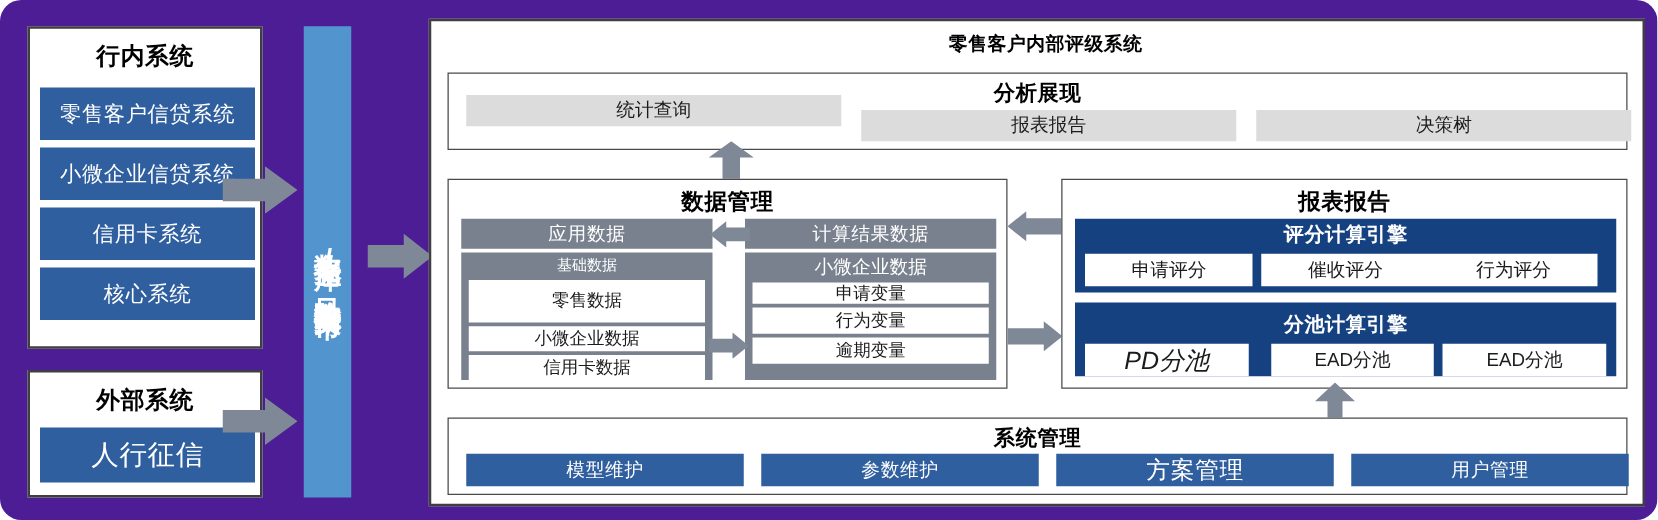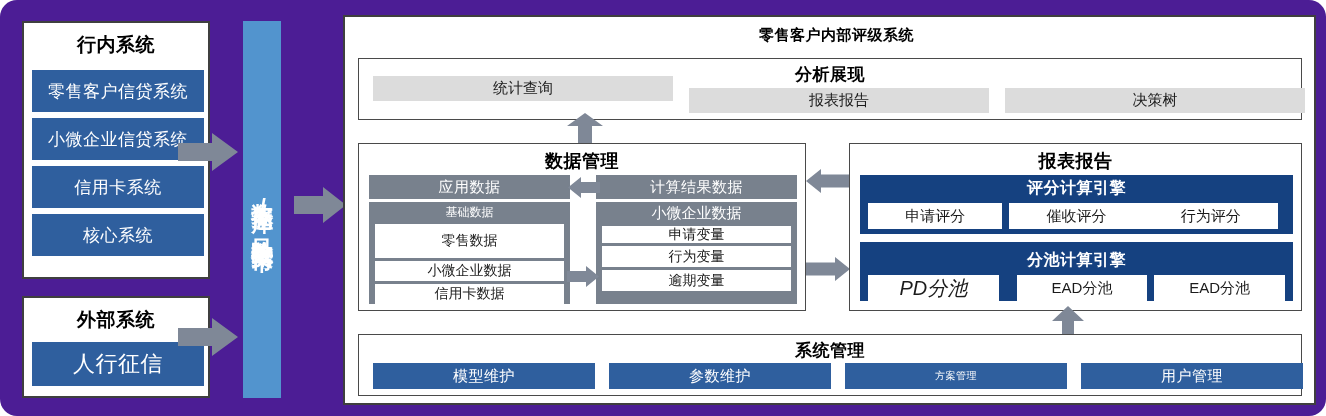--- a/index.html
+++ b/index.html
@@ -266,19 +266,19 @@
     <div class="arrow" style="left:707px; top:289px; width:32px; height:32px;">
       <svg width="32" height="32" viewBox="0 0 32 32">
         <polygon points="16,0 32,15 22,15 22,32 10,32 10,15 0,15" fill="#7f8897"></polygon>
       </svg>
     </div>
 
     <div class="abs outline-thin" style="left:13px; top:317px; width:944px; height:62px;">
       <div class="grp-title" style="top:4px; font-size:17px;">系统管理</div>
       <div class="abs chip-blue" style="left:14px; top:28px; width:222px; height:26px; font-size:15px;">模型维护</div>
       <div class="abs chip-blue" style="left:250px; top:28px; width:222px; height:26px; font-size:15px;">参数维护</div>
-      <div class="abs chip-blue" style="left:486px; top:28px; width:222px; height:26px; font-size:10px;">方案管理</div>
+      <div class="abs chip-blue" style="left:486px; top:28px; width:222px; height:26px; font-size:19px;">方案管理</div>
       <div class="abs chip-blue" style="left:722px; top:28px; width:222px; height:26px; font-size:15px;">用户管理</div>
     </div>
 
   </div>
 
 </div>
 
 </body></html>

